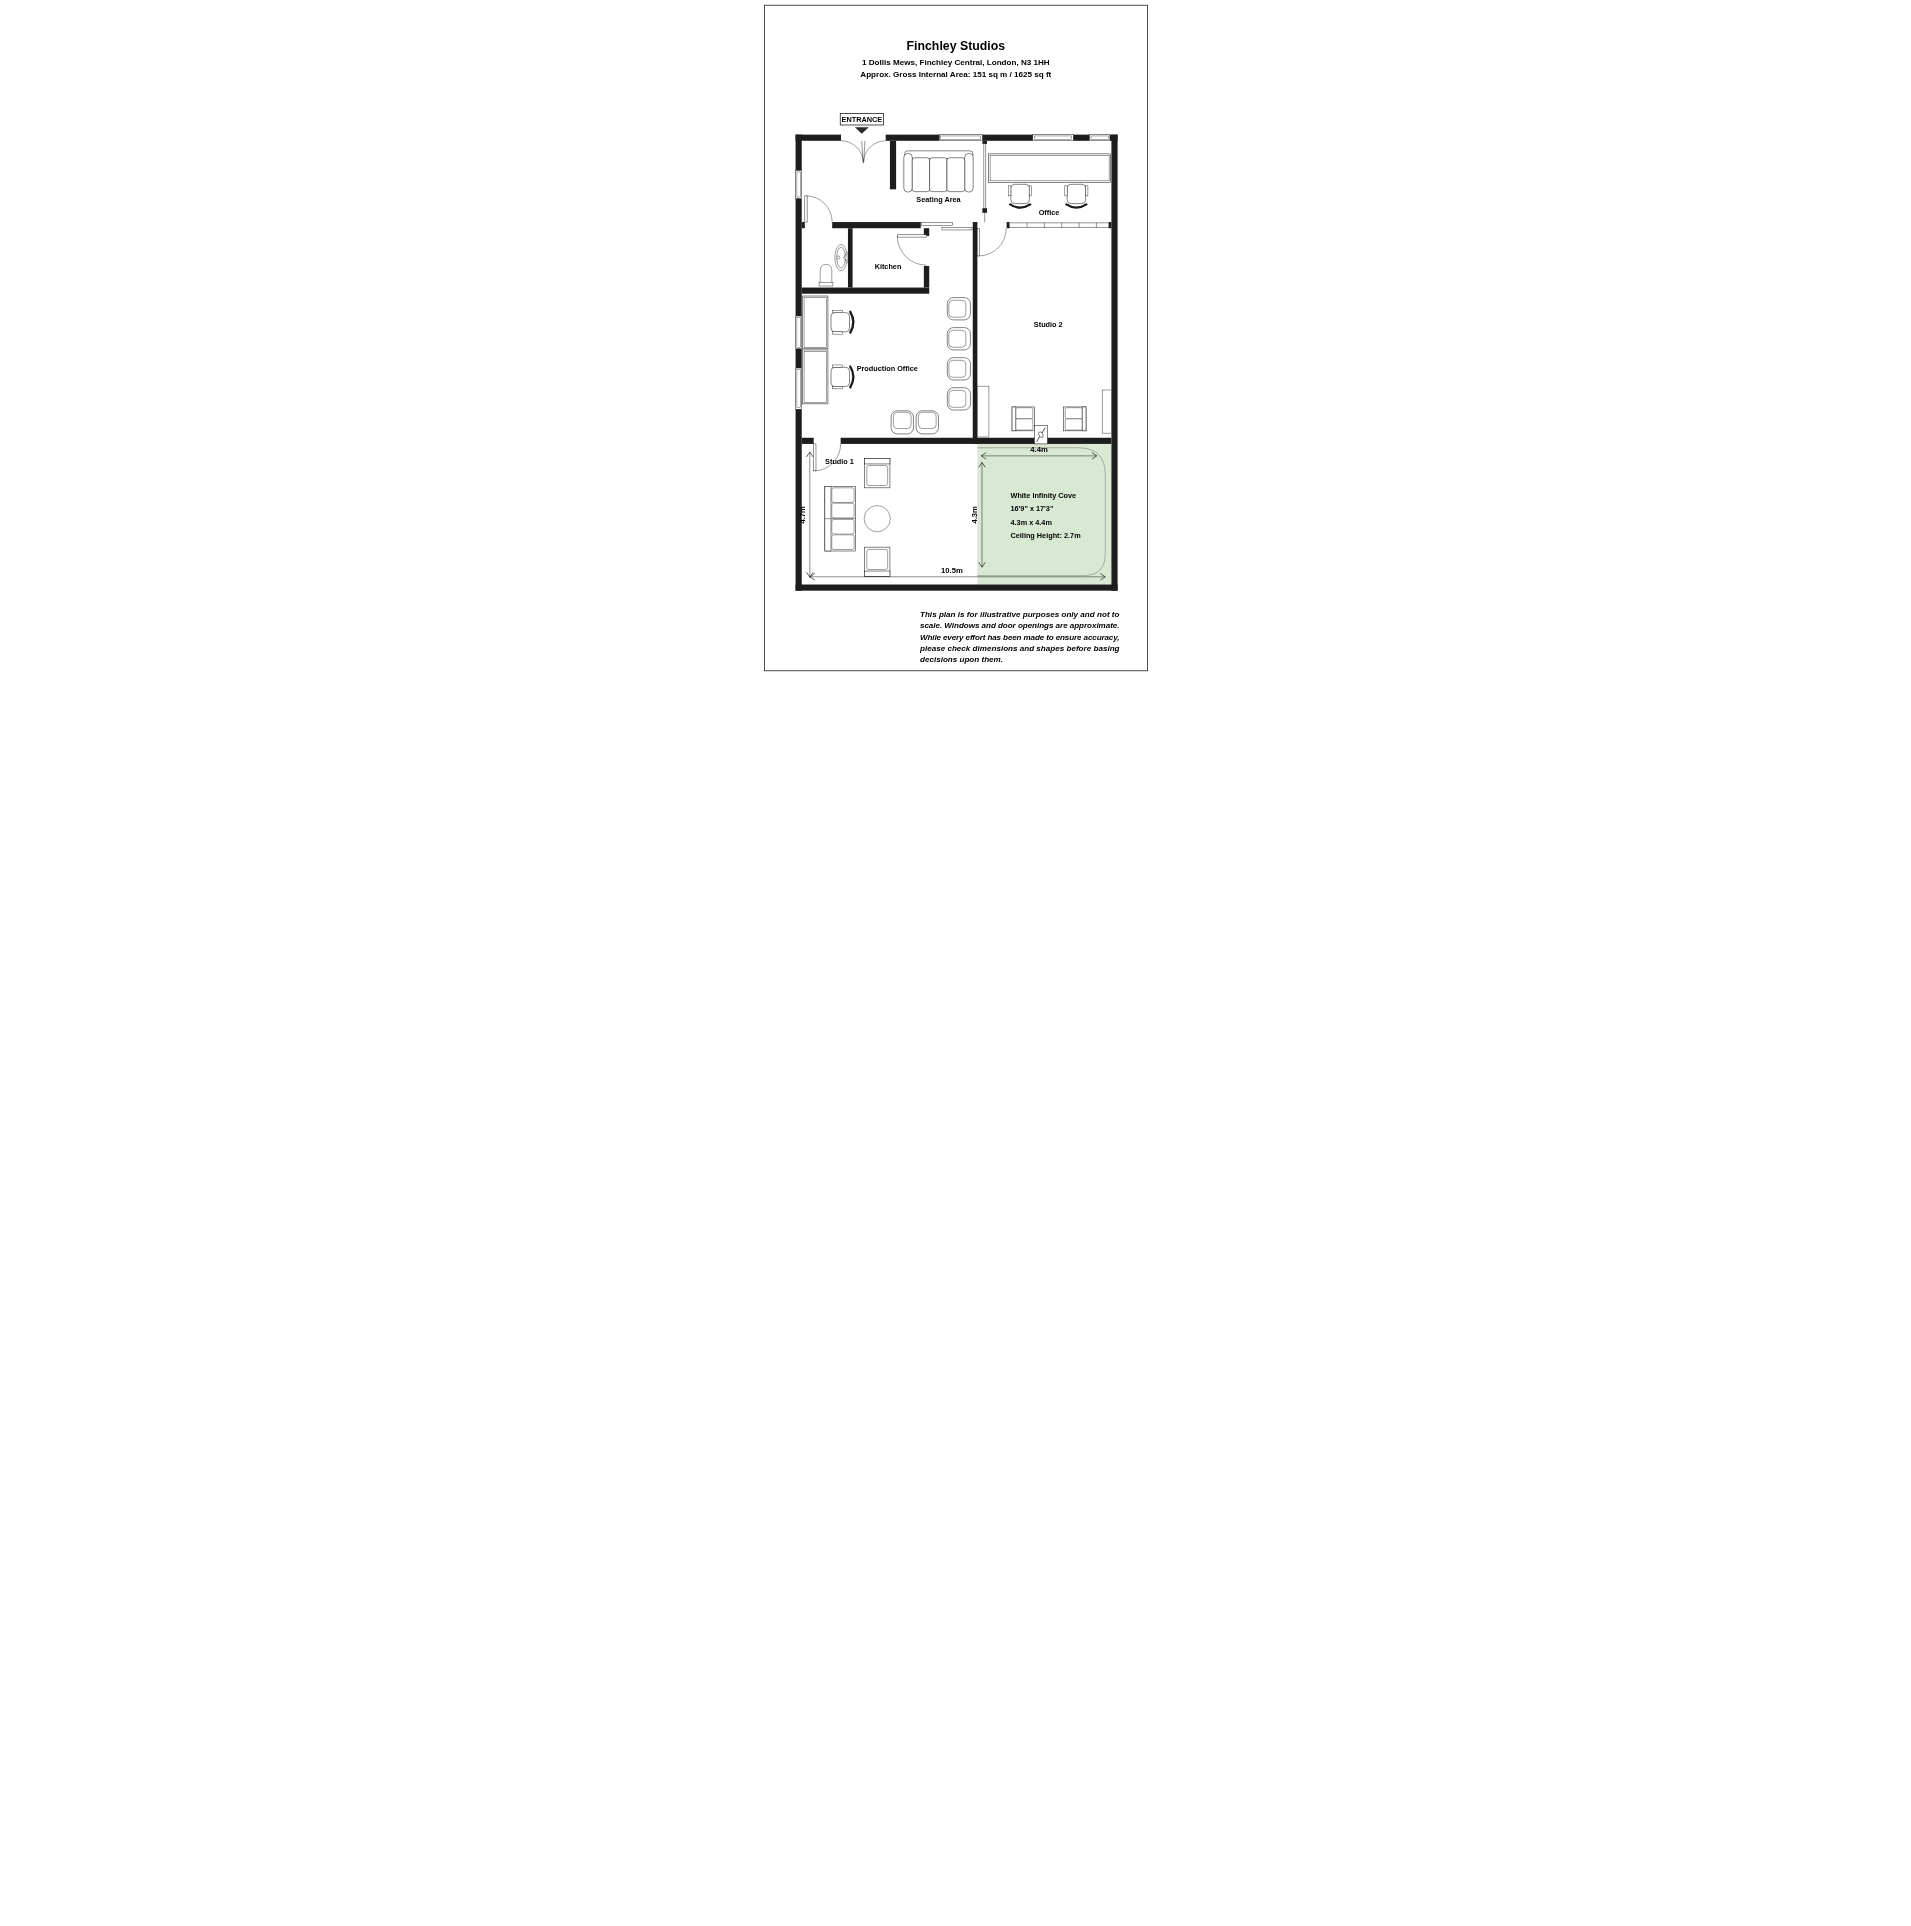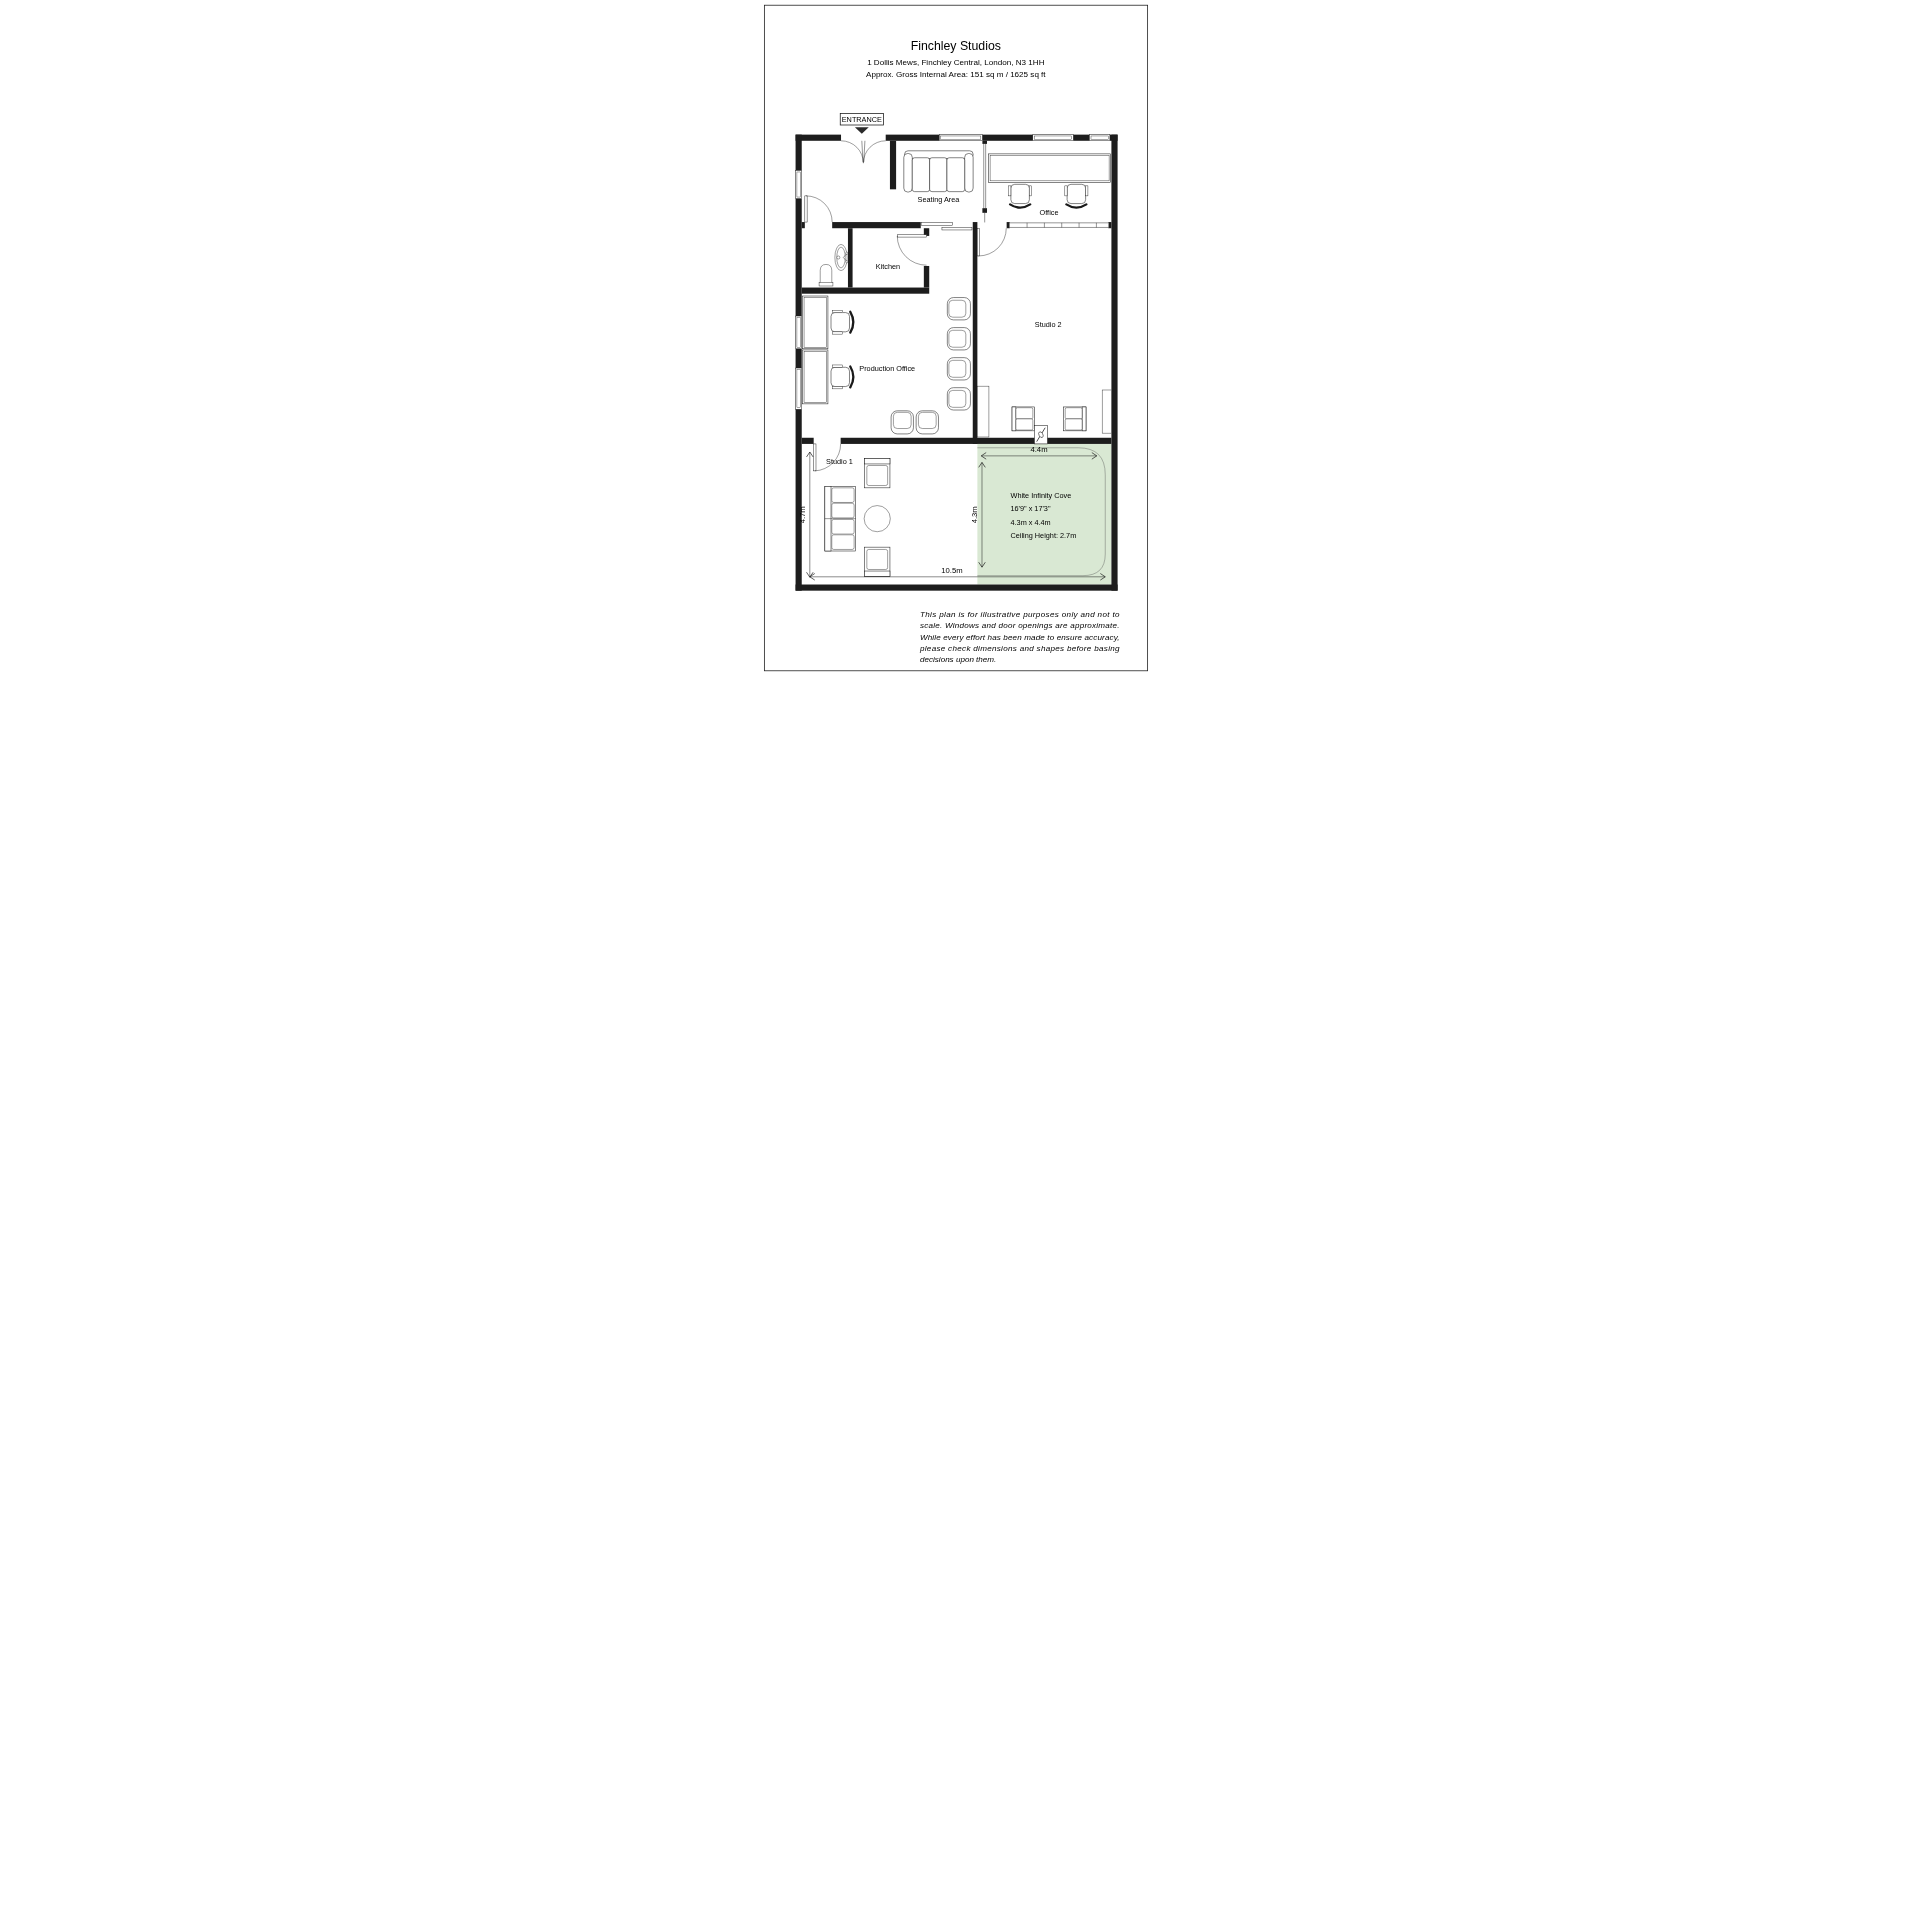--- a/index.html
+++ b/index.html
@@ -1,16 +1,16 @@
 <!DOCTYPE html>
 <html style="font-size:6.2px"><head>
 <meta charset="utf-8">
 <style>
   html,body { margin:0; padding:0; background:#ffffff; }
-  .page-wrap { width:478px; margin:0 auto; }
+  .page-wrap { width:478px; margin:0 auto;font-weight:bold; }
   svg { display:block; }
   text { font-family:"Liberation Sans", sans-serif; fill:#000; }
   .t-title   { font-size:32px; }
   .t-sub     { font-size:21px; }
   .t-room    { font-size:19px; }
   .t-cove    { font-size:19px; }
   .t-dim     { font-size:20px; }
   .t-ent     { font-size:19px; }
   .t-disc    { font-size:21px; font-style:italic; }
   .wall      { fill:#1d1d1d; }

